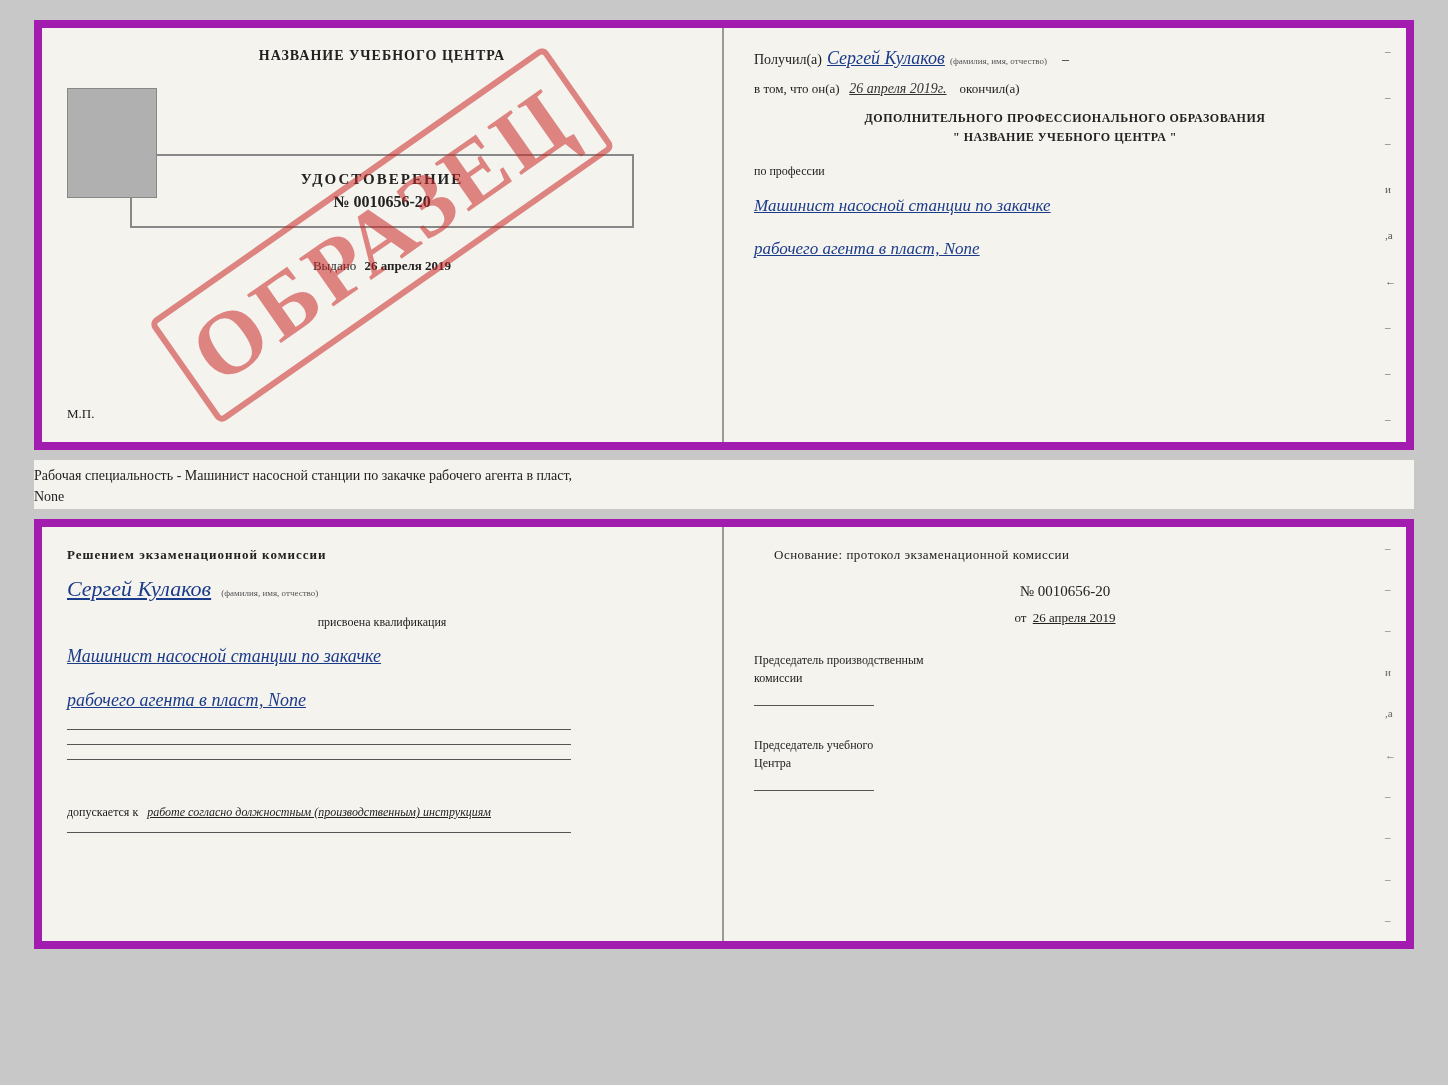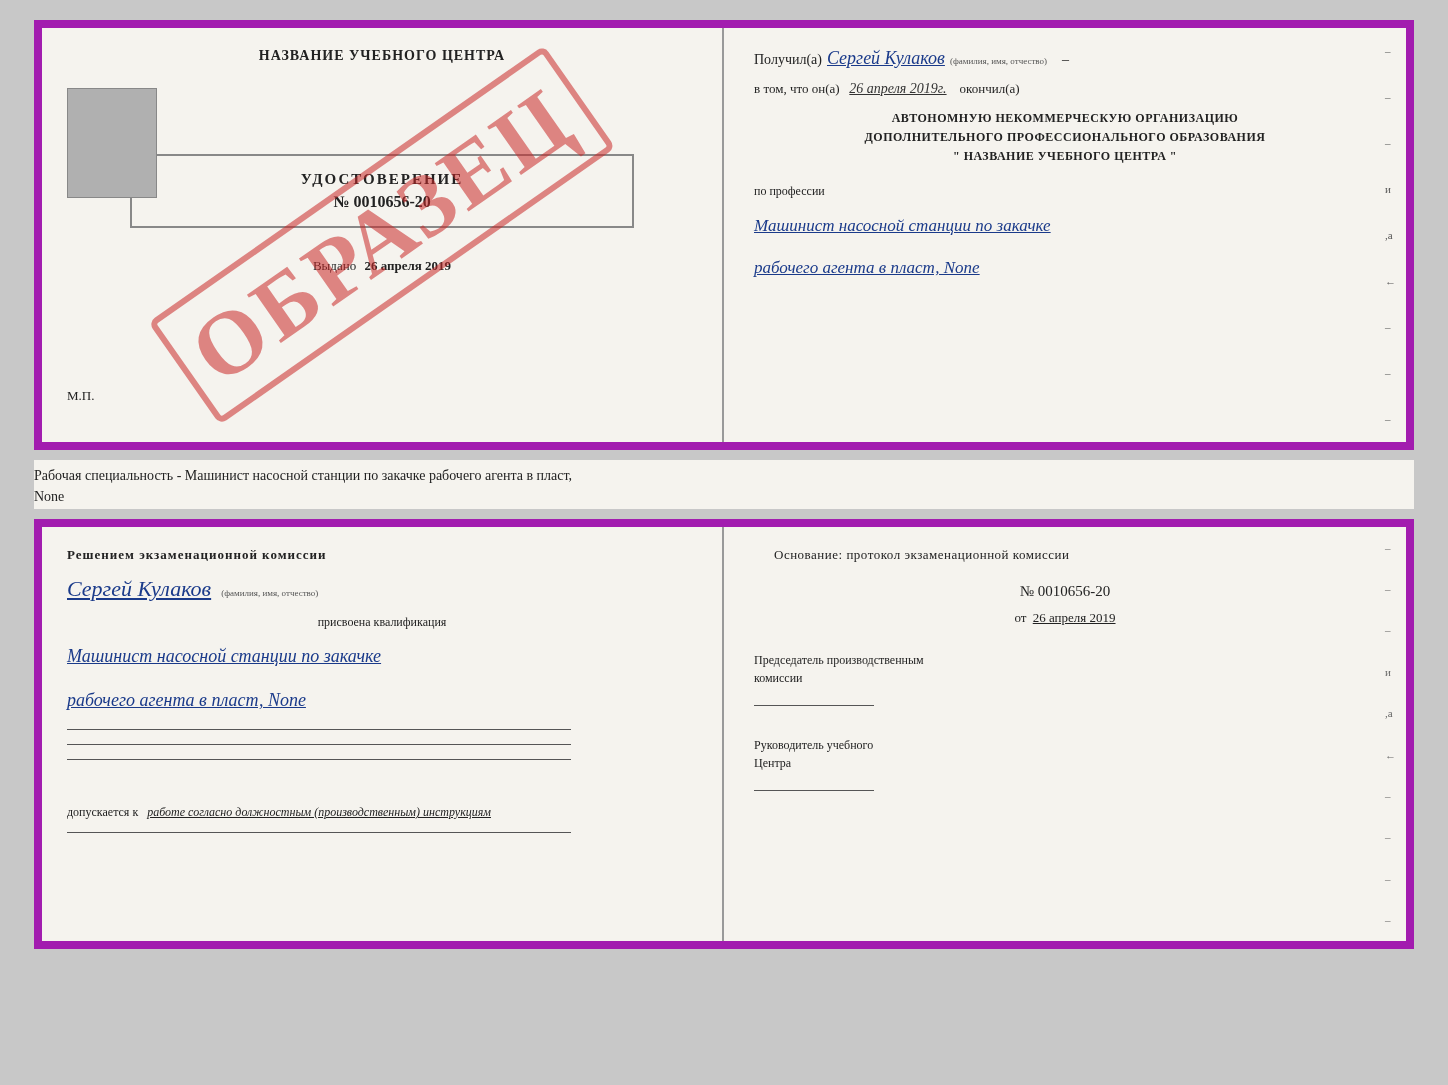--- a/index.html
+++ b/index.html
@@ -92,21 +92,21 @@
       font-size: 13px;
       color: #222;
       margin-top: 20px;
       text-align: center;
     }
 
     .mp-line {
       font-size: 13px;
       color: #222;
       position: absolute;
-      bottom: 38px;
+      bottom: 20px;
       left: 25px;
     }
 
     
     .watermark {
       position: absolute;
       top: 50%;
       left: 50%;
       transform: translate(-50%, -50%) rotate(-35deg);
       font-size: 90px;
@@ -372,21 +372,20 @@
 
     <div class="vtom-line">
       <span>в том, что он(а)</span>
       &nbsp;
       <span class="vtom-date">26 апреля 2019г.</span>
       &nbsp;&nbsp;
       <span>окончил(а)</span>
     </div>
 
     <div class="org-block">
-      <div>АВТОНОМНУЮ НЕКОММЕРЧЕСКУЮ ОРГАНИЗАЦИЮ</div>
       <div>ДОПОЛНИТЕЛЬНОГО ПРОФЕССИОНАЛЬНОГО ОБРАЗОВАНИЯ</div>
       <div>"   НАЗВАНИЕ УЧЕБНОГО ЦЕНТРА   "</div>
     </div>
 
     <div class="po-professii-label">по профессии</div>
     <div class="profession-handwritten">Машинист насосной станции по закачке</div>
     <div class="profession-handwritten">рабочего агента в пласт, None</div>
 
     <div class="right-dash-column">
       <span>–</span>
@@ -445,21 +444,21 @@
       <span style="text-decoration:underline; margin-left:3px;">26 апреля 2019</span>
     </div>
 
     <div class="predsedatel-label">
       <div>Председатель производственным</div>
       <div>комиссии</div>
     </div>
     <div class="signature-line"></div>
 
     <div class="rukovoditel-label">
-      <div>Руководитель учебного</div>
+      <div>Председатель учебного</div>
       <div>Центра</div>
     </div>
     <div class="signature-line"></div>
 
     <div class="right-dashes">
       <span>–</span>
       <span>–</span>
       <span>–</span>
       <span>и</span>
       <span>,а</span>

